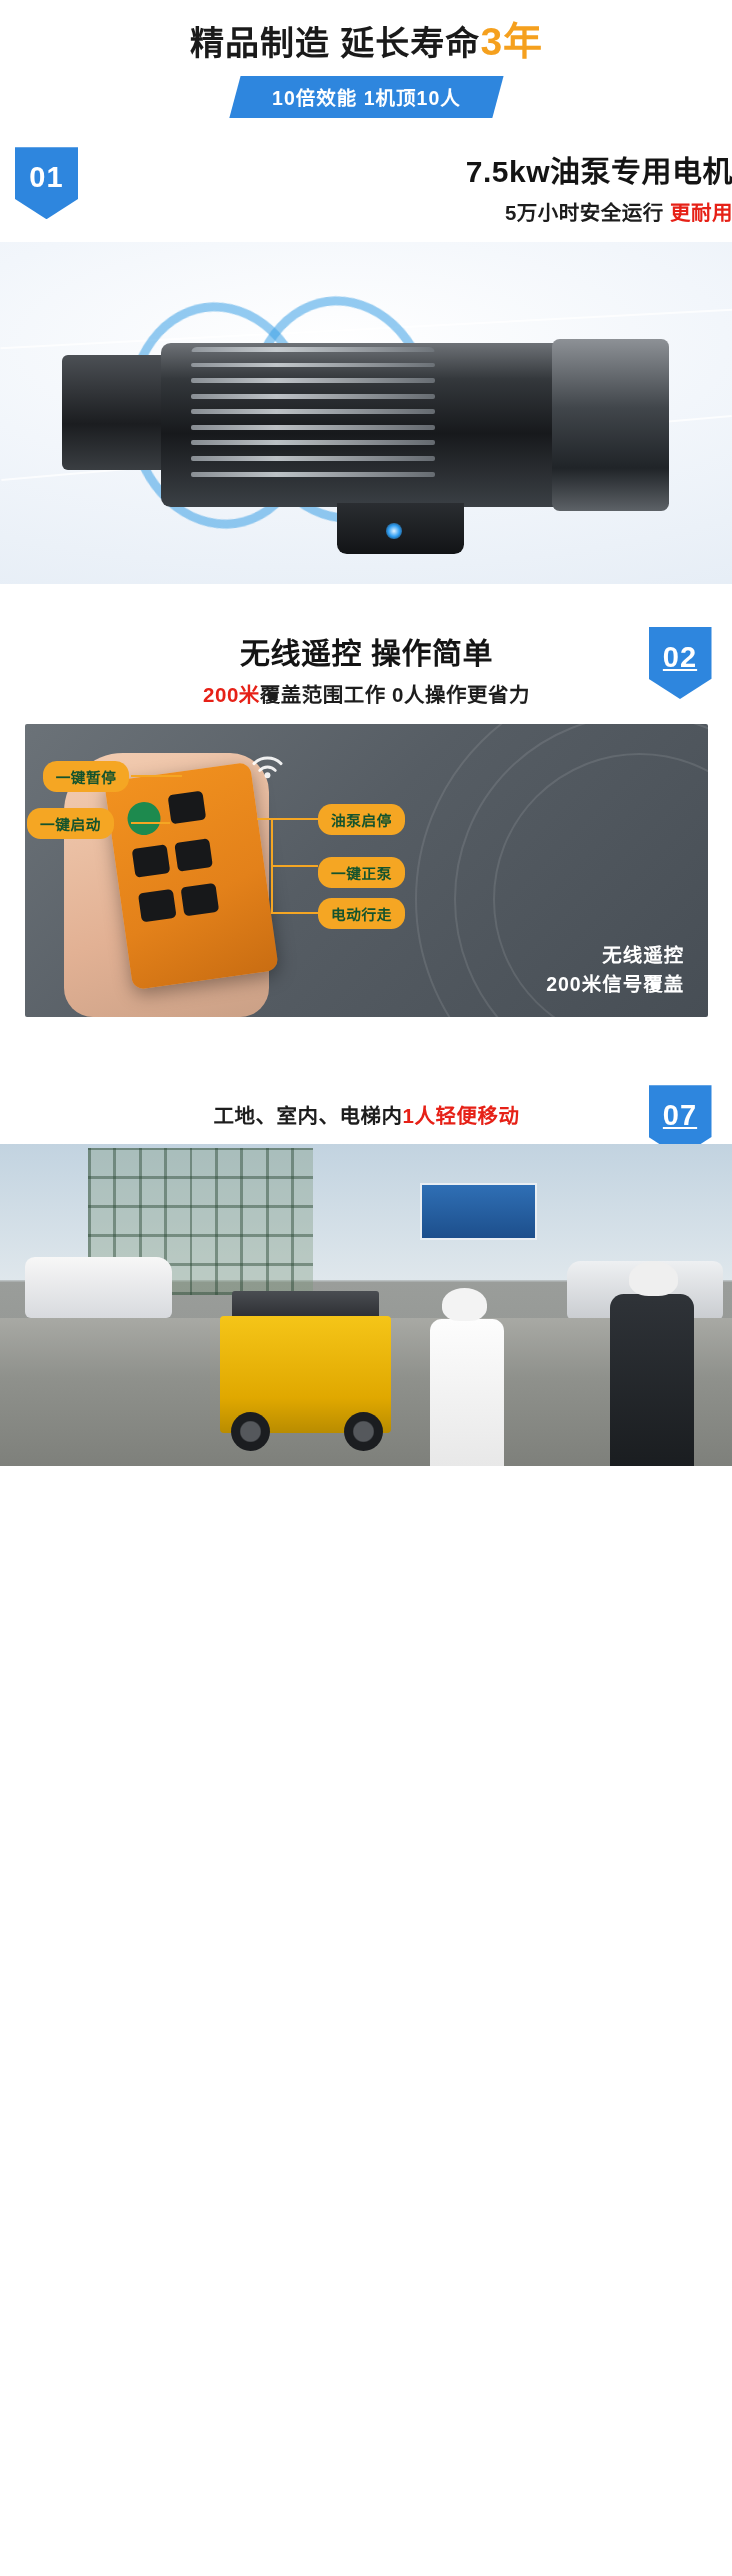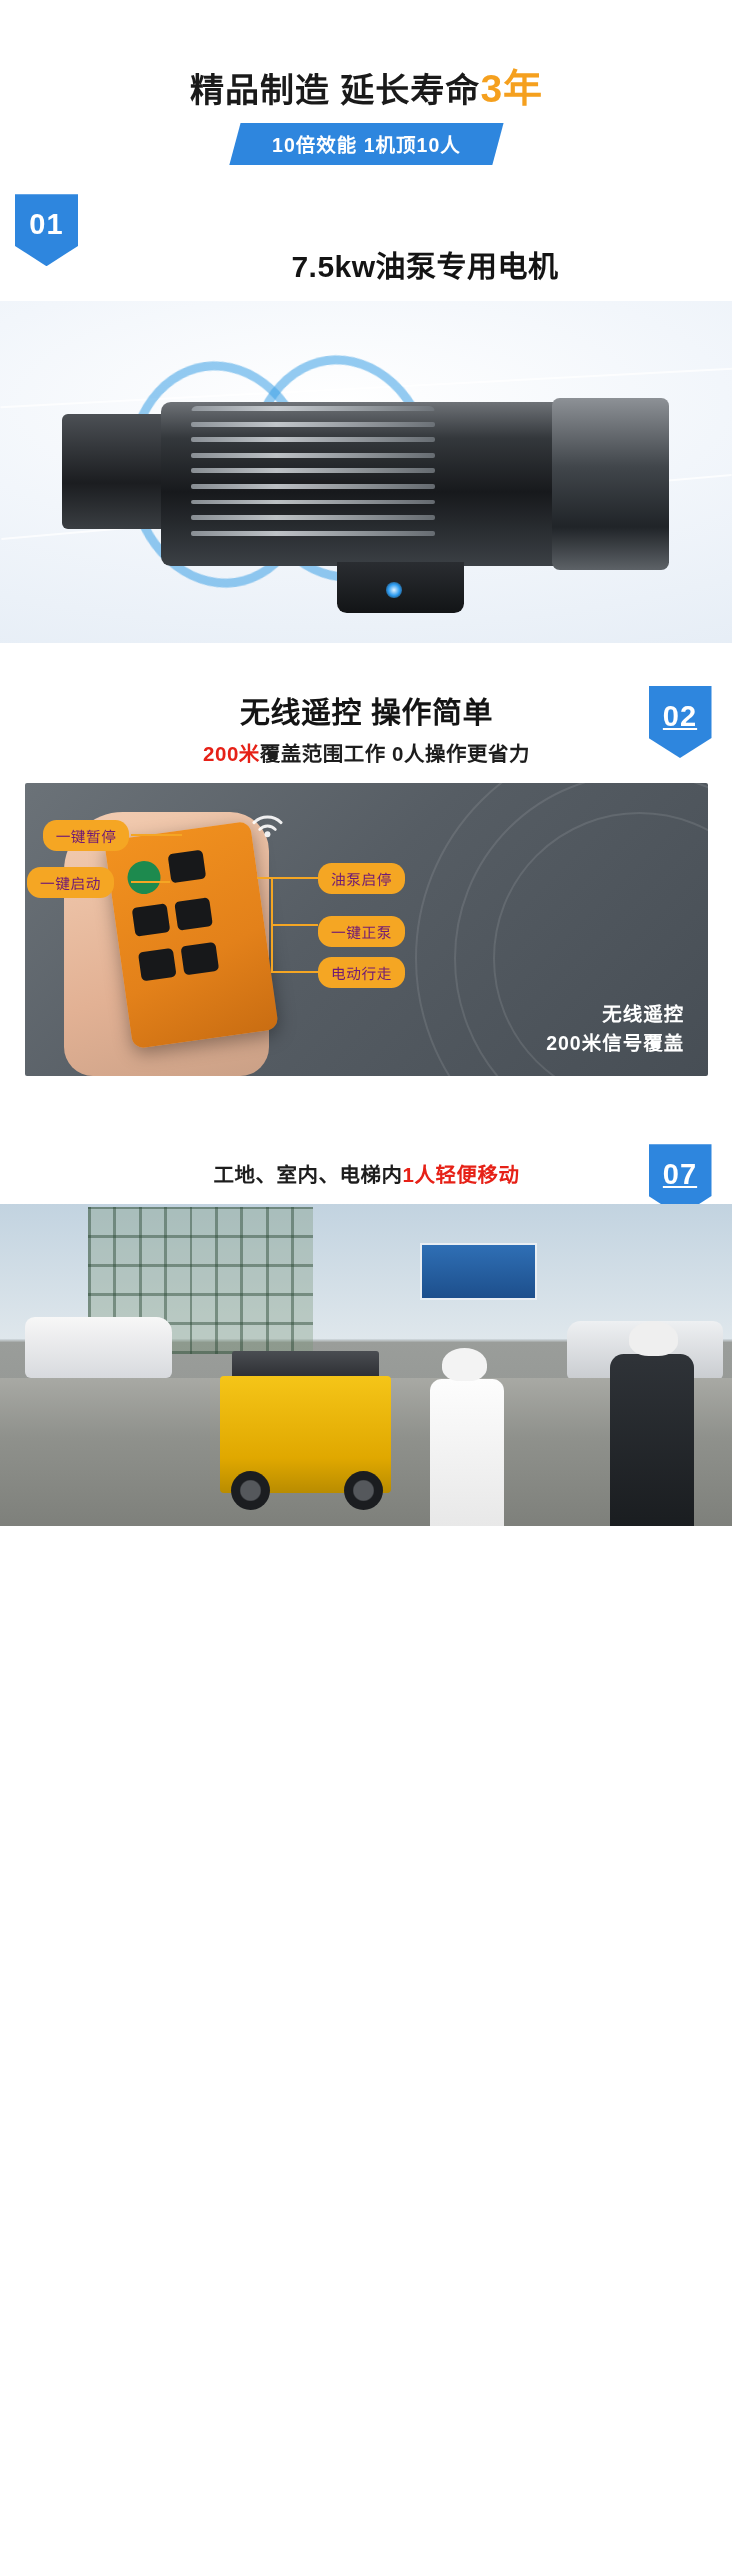--- a/index.html
+++ b/index.html
@@ -9,21 +9,21 @@
     background: #ffffff;
     font-family: "Liberation Sans", "DejaVu Sans", sans-serif;
     -webkit-font-smoothing: antialiased;
   }
   .page { width: 733px; position: relative; overflow: hidden; background:#fff; }
 
   
   .headline-block { width: 733px; padding: 17.6px 0 9.8px; text-align: center; background:#fff; }
   .headline {
     font-size: 34px; font-weight: 800; color: #1a1a1a; letter-spacing: 1px;
-    line-height: 1.25; white-space: nowrap; margin-top: 47px;
+    line-height: 1.25; white-space: nowrap;
   }
   .headline .hl-accent { color: #F5A01E; font-size: 39px; }
   .ribbon-wrap { margin-top: 9.8px; display:flex; justify-content:center; }
   .ribbon {
     background: #2E86DE;
     color: #fff; font-size: 19.5px; font-weight: 700; letter-spacing: 1px;
     padding: 5.9px 37px 6.8px;
     transform: skewX(-15deg);
     display:inline-block;
   }
@@ -47,21 +47,21 @@
   .sec-title {
     font-size: 30px; font-weight: 800; color:#141414; line-height:1.25;
     letter-spacing: 0.5px;
   }
   .sec-sub {
     font-size: 20.5px; font-weight: 700; color:#1d1d1d; margin-top: 5.9px;
     letter-spacing: 0.5px;
   }
   .sec-sub .red { color: #E62117; }
 
-  .head-offset { padding-left: 117px; text-align:center;margin-top:48px; }
+  .head-offset { padding-left: 117px; text-align:right; }
 
   
   .photo { position: relative; width: 733px; overflow:hidden; }
 
   
   .panel01 {
     height: 342px;
     background:
       radial-gradient(120% 90% at 45% 30%, #ffffff 0%, #f2f6fb 45%, #e4ecf5 100%);
     position: relative;
@@ -118,21 +118,21 @@
     position:absolute; left:93px; top:47px; width:147px; height:210px;
     background: linear-gradient(160deg,#f2921f,#e3811a 60%,#c96d12);
     border-radius: 11.7px; transform: rotate(-8deg);
     box-shadow: 0 5.9px 17.6px rgba(0,0,0,.35);
   }
   .rbtn { position:absolute; background:#17181a; border-radius:4.9px; }
   .rbtn.g { background: #1d8a4e; border-radius:50%; }
   .wifi-icon { position:absolute; left: 223px; top: 27px; color:#fff; font-size: 29px; opacity:.9; }
 
   .callout {
-    position:absolute; background:#F5A623; color:#701a75; font-size:14.7px; font-weight:400;
+    position:absolute; background:#F5A623; color:#14532d; font-size:14.7px; font-weight:700;
     padding: 4.9px 12.7px; border-radius: 13.7px; white-space:nowrap; letter-spacing:0.5px;
   }
   .lead { position:absolute; border-top: 2px solid #F5A623; }
   .lead.v { border-top:none; border-left: 2px solid #F5A623; }
 
   .panel02-cap {
     position:absolute; right: 23.4px; bottom: 17.6px; text-align:right;
     color:#fff; font-size: 19.5px; font-weight:700; line-height:1.5; letter-spacing:1px;
   }
 
@@ -212,20 +212,23 @@
     </div>
   </div>
 
   <div class="section">
     <div class="sec-head">
       <div class="badge left">
         <span>01</span>
       </div>
       <div class="head-offset">
         <div class="sec-title">7.5kw油泵专用电机</div>
+        <div class="sec-sub">
+          <span>5万小时安全运行 </span><span class="red">更耐用</span>
+        </div>
       </div>
     </div>
 
     <div class="photo panel01">
       <div class="sweep" style="left:0;right:0;top:86px;transform:rotate(-3deg)"></div>
       <div class="sweep" style="left:0;right:0;top:205px;transform:rotate(-5deg)"></div>
       <div class="motor-wrap">
         <div class="halo a"></div>
         <div class="halo b"></div>
         <div class="motor-gear"></div>

